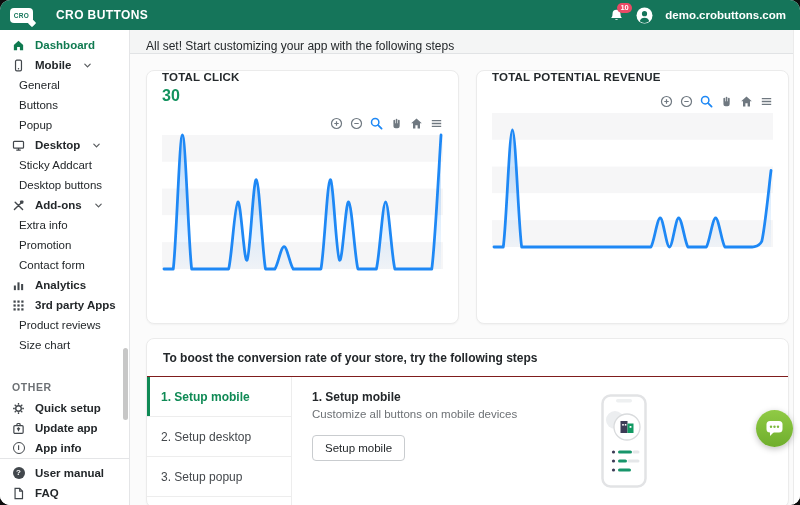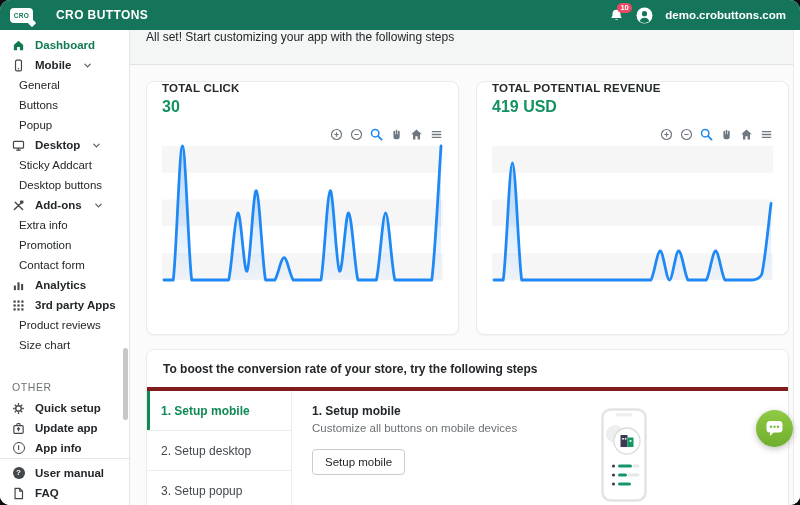--- a/index.html
+++ b/index.html
@@ -54,59 +54,59 @@
   }
   .nav-item .ico { width:13px; display:flex; justify-content:center; color:#42474c; }
   .nav-item .lbl { white-space:nowrap; }
   .nav-item.parent .lbl { font-weight:600; }
   .nav-item.child { padding-left:19px; }
   .nav-item.active { color:#0f7a50; }
   .nav-item.active .ico { color:#0f7a50; }
   .nav-item.active .lbl { font-weight:700; }
   .chev { display:flex; margin-left:2px; }
   .other-heading {
-    margin:26px 0 5px 12px; font-size:10.5px; font-weight:400;
+    margin:26px 0 5px 12px; font-size:10.5px; font-weight:700;
     color:#6d7175; letter-spacing:.6px;
   }
   .glyph-icon {
     width:12px; height:12px; border-radius:50%; display:flex; align-items:center;
     justify-content:center; font-size:8px; font-weight:700; line-height:1;
   }
   .glyph-outline { border:1.2px solid #42474c; color:#42474c; }
   .glyph-filled { background:#42474c; color:#fff; }
   .sidebar-bottom {
     position:absolute; left:0; right:0; bottom:0; height:47px; background:#fff;
     border-top:1px solid #e4e5e7; padding-top:4px; z-index:3;
   }
   .scroll-thumb {
     position:absolute; right:1px; top:318px; width:5px; height:72px;
     background:#c7c7c7; border-radius:3px; z-index:4; cursor:grab;
   }
 
   
   .main { position:relative; flex:1; background:#fbfbfb; overflow:hidden; }
   .banner {
-    height:35px; background:#f4f5f5; border-bottom:1px solid #e1e3e5;
-    display:flex; align-items:flex-start; padding-left:16px; font-size:12px; color:#23272a;
+    height:24px; background:#f4f5f5; border-bottom:1px solid #e1e3e5;
+    display:flex; align-items:flex-end; padding-left:16px; font-size:12px; color:#23272a;
   }
   .cards-row { display:flex; gap:17px; padding:16px 11px 0 16px; }
   .card {
     background:#fff; border:1px solid #ebebeb; border-radius:8px;
     box-shadow:0 1px 2px rgba(0,0,0,.04);
   }
   .metric-card { flex:1; height:254px; padding:0 15px 0 15px; overflow:hidden; }
   .metric-title { font-size:11.5px; font-weight:600; color:#24292c; letter-spacing:.2px; }
   .metric-value { font-size:16px; font-weight:700; color:#12925e; margin-top:4px; }
   .chart-toolbar { display:flex; justify-content:flex-end; align-items:center; gap:7px; margin-top:12px; }
   .tool-icon { display:flex; color:#6f7880; cursor:pointer; }
   .tool-icon.active { color:#1e88f5; }
   .chart-svg { width:100%; height:148px; margin-top:2px; display:block; }
 
   .steps-card { margin:14px 11px 0 16px; height:170px; overflow:hidden; padding:0; }
-  .steps-heading { padding:12px 16px 11px 16px; font-size:12px; font-weight:700; color:#23272a; border-bottom:4px solid #7f1d1d; }
+  .steps-heading { padding:12px 16px 11px 16px; font-size:12px; font-weight:700; color:#23272a; border-bottom:1px solid #7f1d1d; }
   .steps-body { display:flex; position:relative; height:133px; }
   .tabs { width:145px; border-right:1px solid #ededed; }
   .tab {
     height:40px; display:flex; align-items:center; padding-left:14px;
     font-size:12px; color:#44484c; border-bottom:1px solid #ededed; cursor:pointer; background:#fff;
   }
   .tab.active { color:#0f8a55; font-weight:700; box-shadow:inset 3px 0 0 #0f8a55; }
   .steps-content { flex:1; padding:13px 0 0 20px; position:relative; }
   .step-title { font-size:12px; font-weight:700; color:#23272a; }
   .step-desc { font-size:11.5px; color:#6d7175; margin-top:4px; }
@@ -394,21 +394,20 @@
                 <stop offset="0%" stop-color="#1e88f5" stop-opacity="0.32"></stop>
                 <stop offset="100%" stop-color="#1e88f5" stop-opacity="0.03"></stop>
               </linearGradient>
               <path d="M 2.0,137.0 C 3.6,137.0 8.2,137.0 11.4,137.0 C 14.5,114.7 17.6,3.0 20.7,3.0 C 23.9,3.0 27.0,114.7 30.1,137.0 C 33.2,137.0 36.3,137.0 39.5,137.0 C 42.6,137.0 45.7,137.0 48.8,137.0 C 52.0,137.0 55.1,137.0 58.2,137.0 C 61.3,137.0 64.4,137.0 67.6,137.0 C 70.7,125.8 73.8,71.5 76.9,70.0 C 80.1,68.5 83.2,131.8 86.3,128.1 C 89.4,124.3 92.5,46.2 95.7,47.7 C 98.8,49.2 101.9,122.1 105.0,137.0 C 108.2,137.0 111.3,137.0 114.4,137.0 C 117.5,133.3 120.6,114.7 123.8,114.7 C 126.9,114.7 130.0,133.3 133.1,137.0 C 136.3,137.0 139.4,137.0 142.5,137.0 C 145.6,137.0 148.7,137.0 151.9,137.0 C 155.0,137.0 158.1,137.0 161.2,137.0 C 164.4,122.1 167.5,49.2 170.6,47.7 C 173.7,46.2 176.8,124.3 180.0,128.1 C 183.1,131.8 186.2,68.5 189.3,70.0 C 192.5,71.5 195.6,125.8 198.7,137.0 C 201.8,137.0 204.9,137.0 208.1,137.0 C 211.2,137.0 214.3,137.0 217.4,137.0 C 220.6,125.8 223.7,70.0 226.8,70.0 C 229.9,70.0 233.0,125.8 236.2,137.0 C 239.3,137.0 242.4,137.0 245.5,137.0 C 248.7,137.0 251.8,137.0 254.9,137.0 C 258.0,137.0 261.1,137.0 264.3,137.0 C 267.4,137.0 270.5,137.0 273.6,137.0 C 276.8,114.7 281.4,25.3 283.0,3.0 L 283,137 L 2,137 Z" fill="url(#chartGrad0)"></path>
               <path d="M 2.0,137.0 C 3.6,137.0 8.2,137.0 11.4,137.0 C 14.5,114.7 17.6,3.0 20.7,3.0 C 23.9,3.0 27.0,114.7 30.1,137.0 C 33.2,137.0 36.3,137.0 39.5,137.0 C 42.6,137.0 45.7,137.0 48.8,137.0 C 52.0,137.0 55.1,137.0 58.2,137.0 C 61.3,137.0 64.4,137.0 67.6,137.0 C 70.7,125.8 73.8,71.5 76.9,70.0 C 80.1,68.5 83.2,131.8 86.3,128.1 C 89.4,124.3 92.5,46.2 95.7,47.7 C 98.8,49.2 101.9,122.1 105.0,137.0 C 108.2,137.0 111.3,137.0 114.4,137.0 C 117.5,133.3 120.6,114.7 123.8,114.7 C 126.9,114.7 130.0,133.3 133.1,137.0 C 136.3,137.0 139.4,137.0 142.5,137.0 C 145.6,137.0 148.7,137.0 151.9,137.0 C 155.0,137.0 158.1,137.0 161.2,137.0 C 164.4,122.1 167.5,49.2 170.6,47.7 C 173.7,46.2 176.8,124.3 180.0,128.1 C 183.1,131.8 186.2,68.5 189.3,70.0 C 192.5,71.5 195.6,125.8 198.7,137.0 C 201.8,137.0 204.9,137.0 208.1,137.0 C 211.2,137.0 214.3,137.0 217.4,137.0 C 220.6,125.8 223.7,70.0 226.8,70.0 C 229.9,70.0 233.0,125.8 236.2,137.0 C 239.3,137.0 242.4,137.0 245.5,137.0 C 248.7,137.0 251.8,137.0 254.9,137.0 C 258.0,137.0 261.1,137.0 264.3,137.0 C 267.4,137.0 270.5,137.0 273.6,137.0 C 276.8,114.7 281.4,25.3 283.0,3.0" fill="none" stroke="#1e88f5" stroke-width="2.8" stroke-linejoin="round" stroke-linecap="round"></path>
             </svg>
         </section>
 
         <section class="card metric-card">
           <div class="metric-title">TOTAL POTENTIAL REVENUE</div>
-          <div class="metric-value">419 USD</div>
           <div class="chart-toolbar">
             <span class="tool-icon">
                 <svg width="13" height="13" viewBox="0 0 13 13">
                   <circle cx="6.5" cy="6.5" r="5" fill="none" stroke="currentColor" stroke-width="1.2"></circle>
                   <path d="M6.5 4.3 V8.7 M4.3 6.5 H8.7" stroke="currentColor" stroke-width="1.2"></path>
                 </svg>
               </span>
             <span class="tool-icon">
                 <svg width="13" height="13" viewBox="0 0 13 13">
                   <circle cx="6.5" cy="6.5" r="5" fill="none" stroke="currentColor" stroke-width="1.2"></circle>

